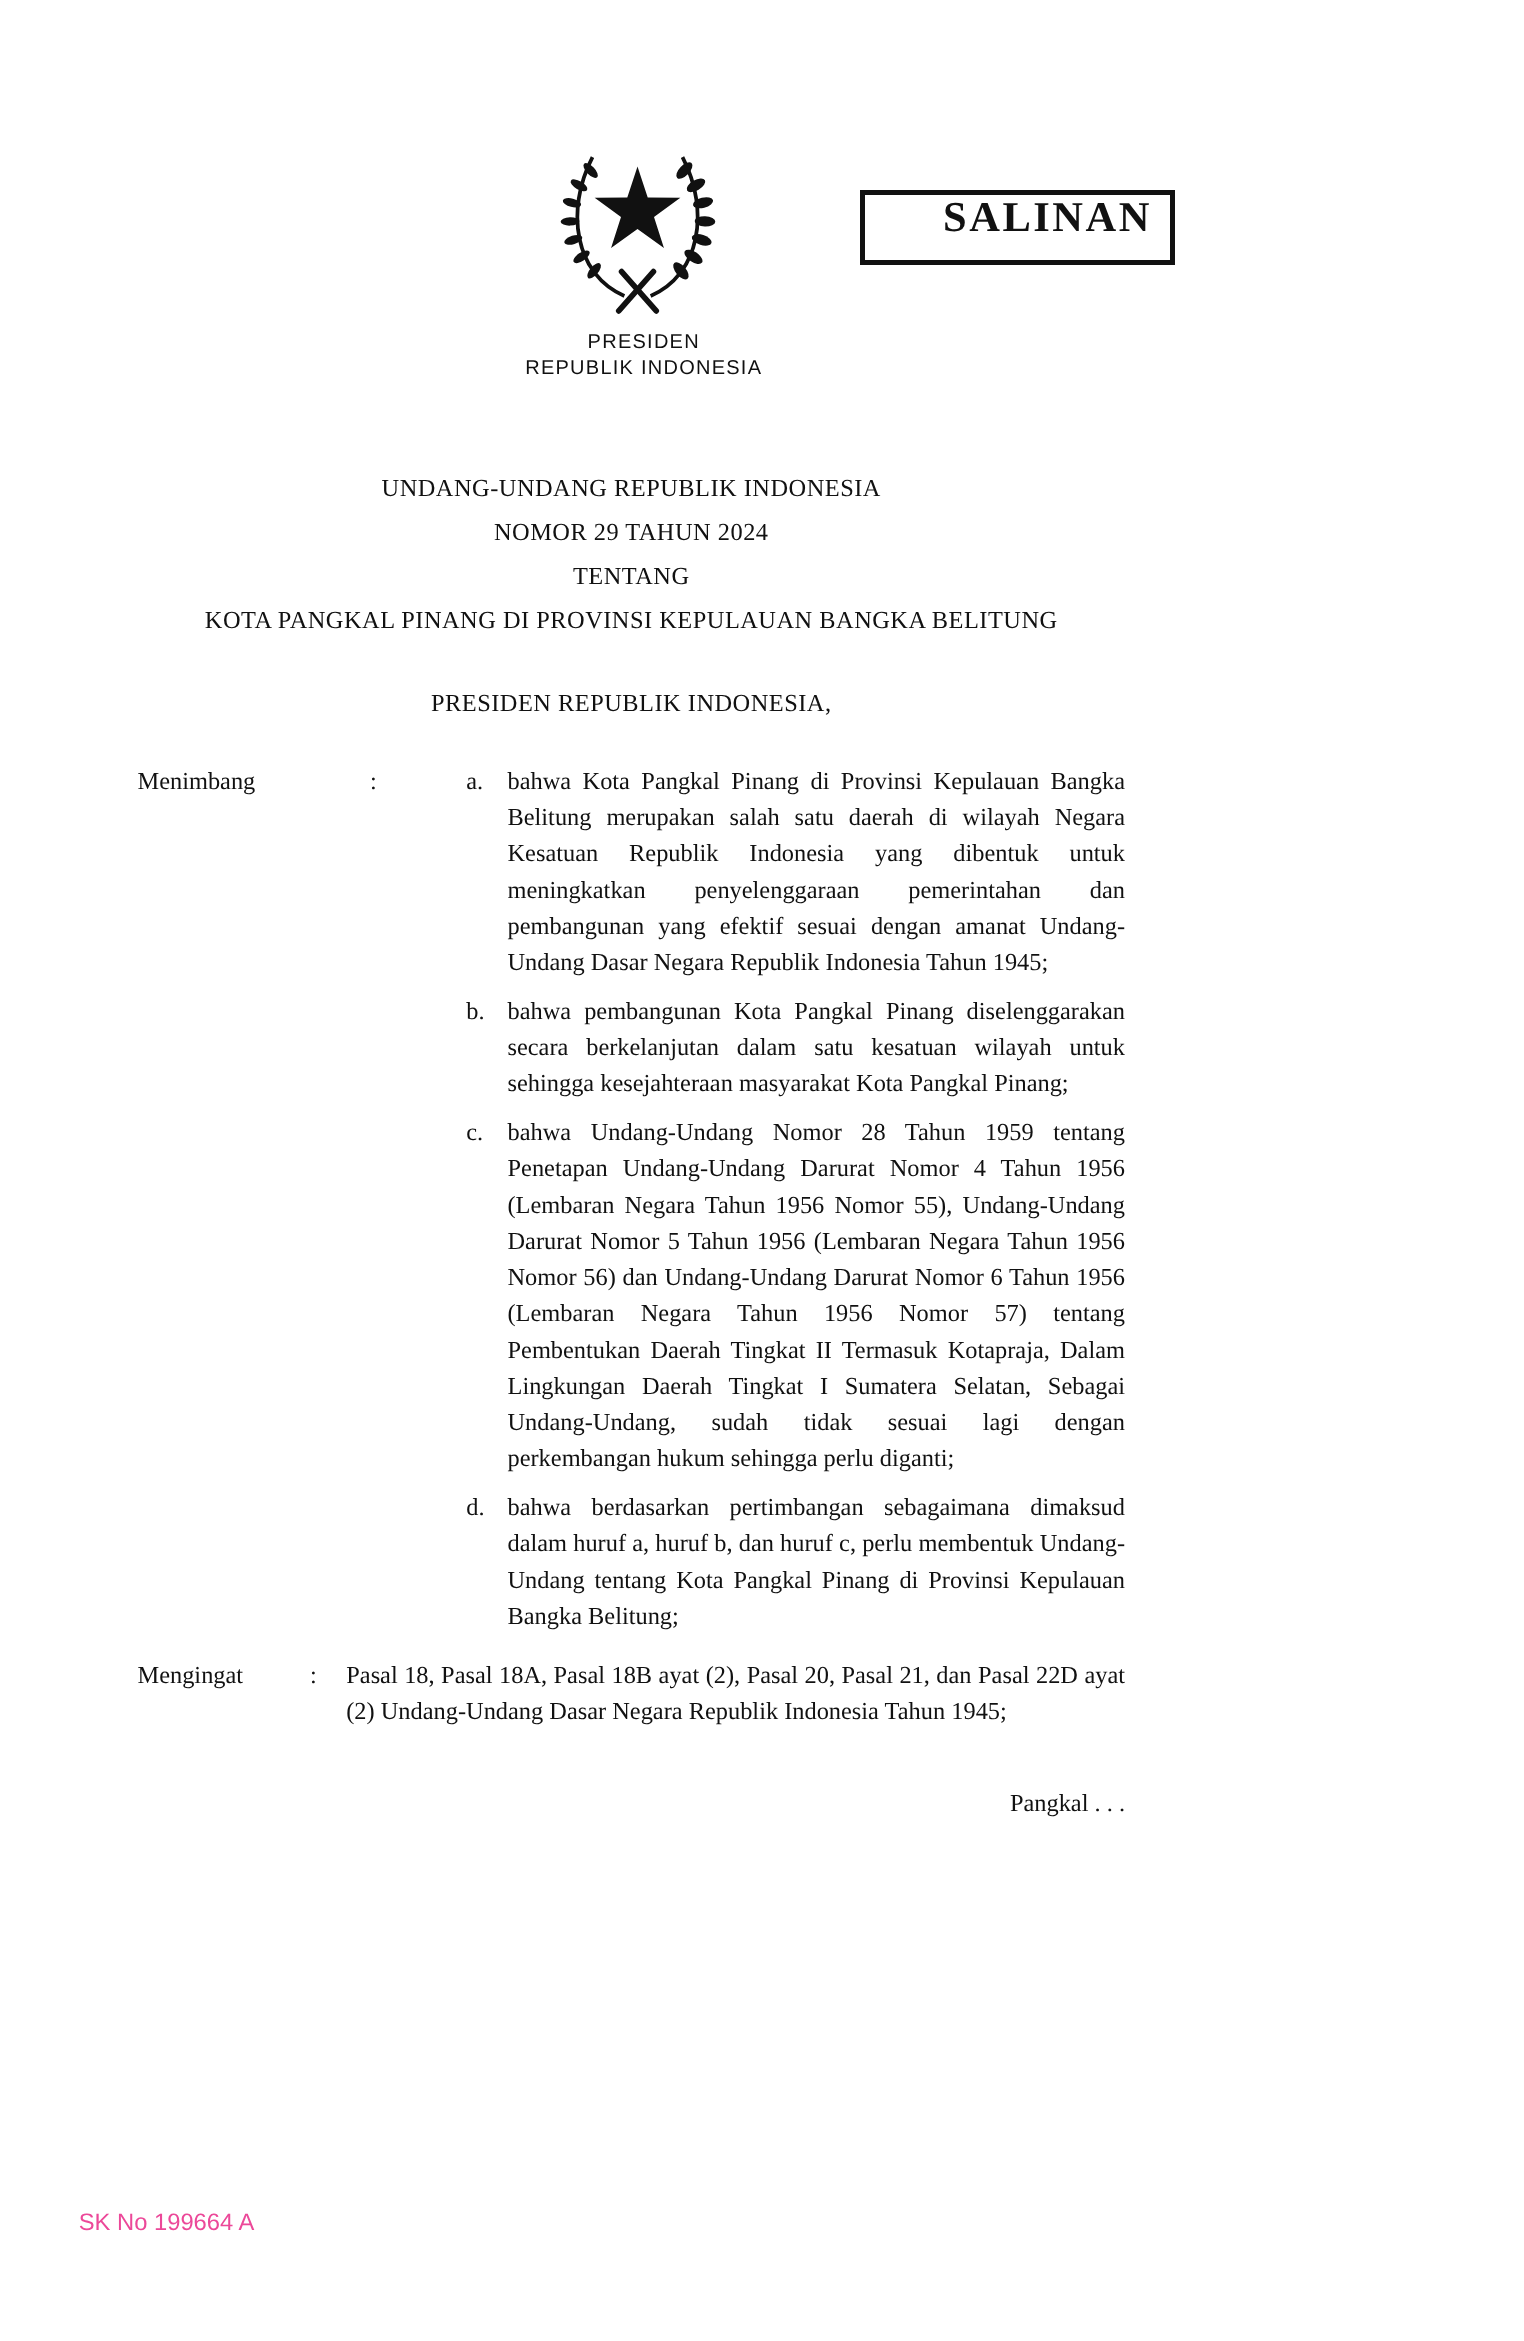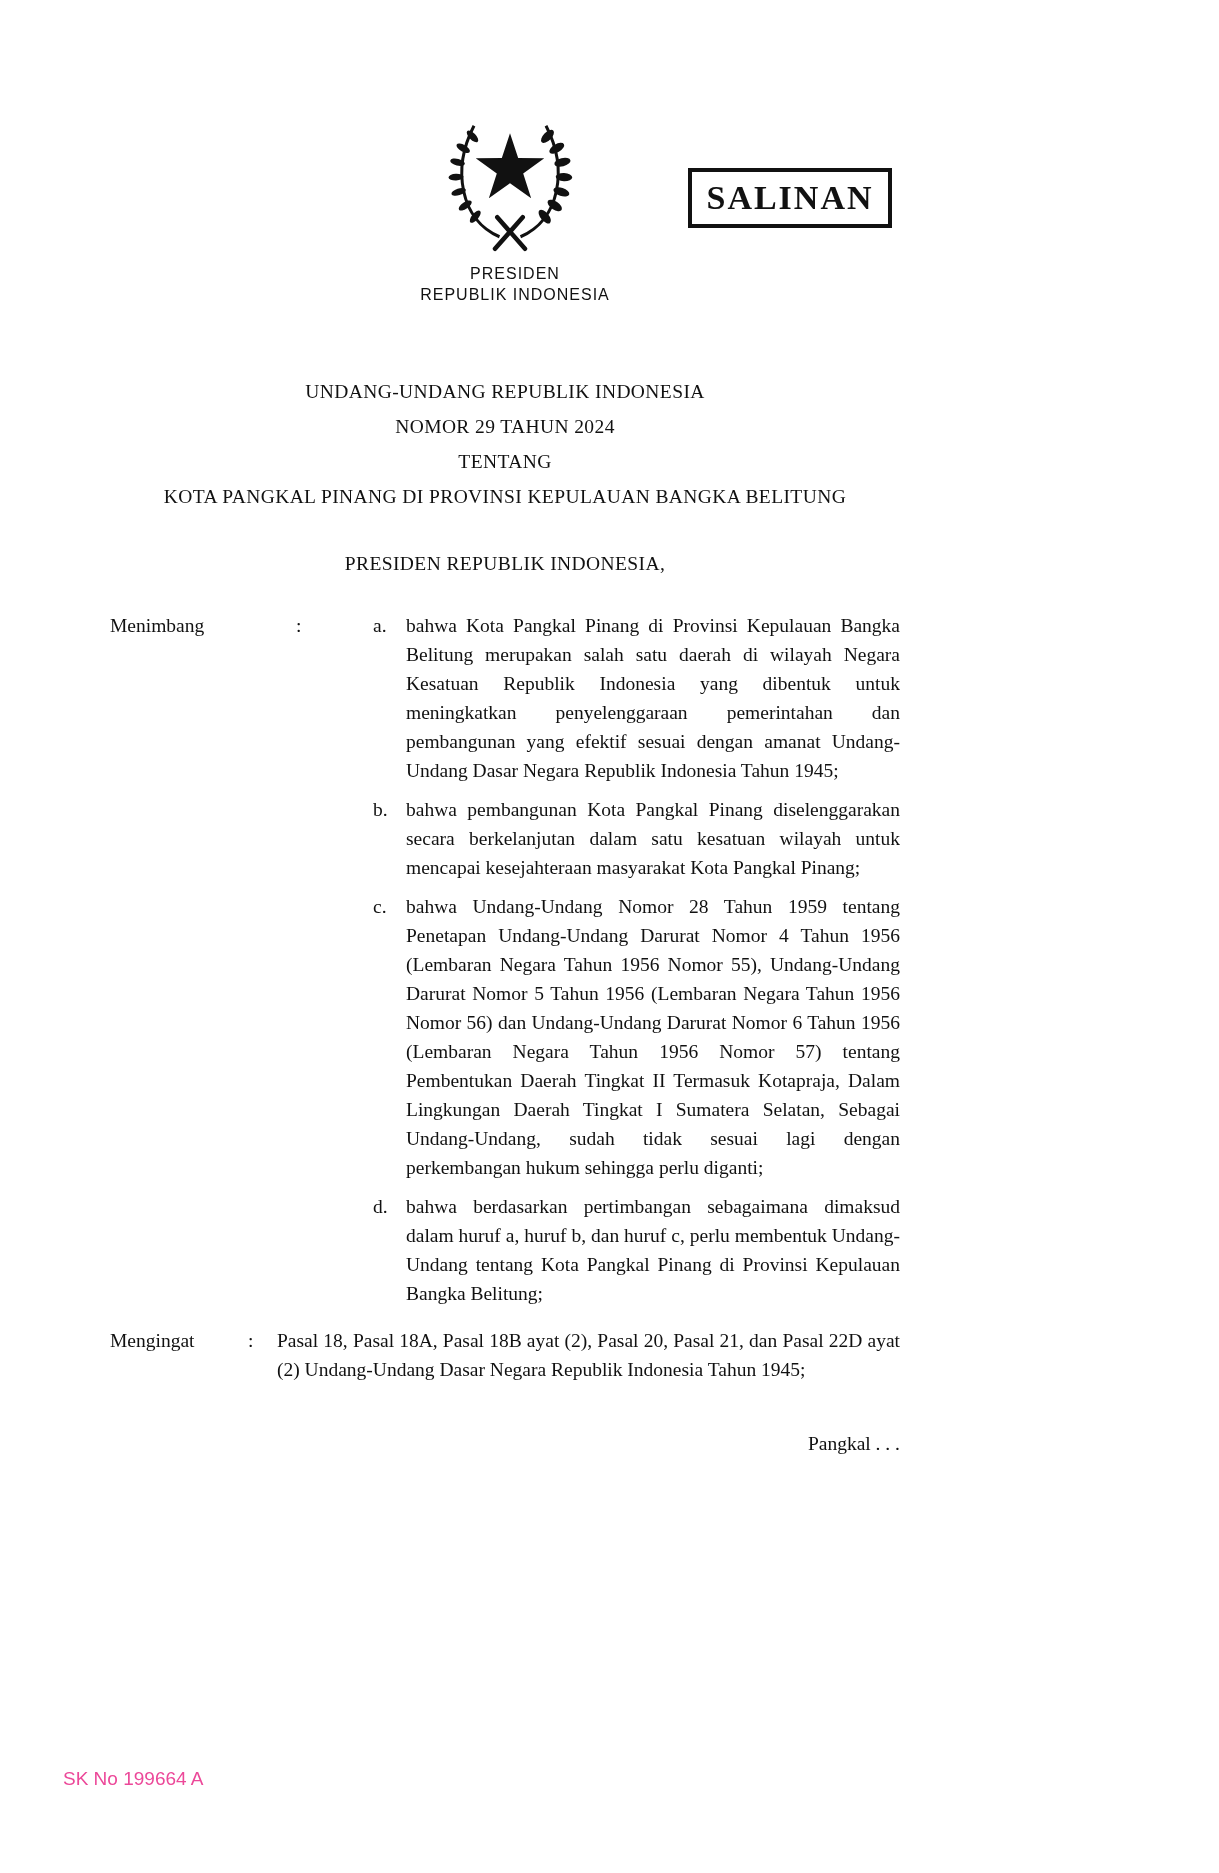--- a/index.html
+++ b/index.html
@@ -12,26 +12,27 @@
     overflow:hidden;
     margin:0 auto;
   }
 
   
   .emblem { position:absolute; left:435px; top:100px; width:150px; height:158px; }
   .emblem svg { width:100%; height:100%; }
 
   
   .salinan-box {
-    position:absolute; left:688px; top:168px;
+    position:absolute; left:688px; top:152px;
     width:196px; height:52px;
     border:4px solid #111;
-    display:flex; align-items:center; justify-content:center;
+    display:flex; align-items:flex-start; justify-content:center;
     font-weight:bold; font-size:34px; letter-spacing:2px;
     font-family:"Liberation Serif", serif;
+    padding-left:48px;
   }
 
   
   .letterhead {
     position:absolute; left:0; top:263px; width:1030px;
     text-align:center;
     font-family:"Liberation Sans", sans-serif;
     font-weight:normal; font-size:16px; letter-spacing:1px;
     line-height:21px;
   }
@@ -123,21 +124,21 @@
     <div class="row menimbang">
       <div class="row-label">Menimbang</div>
       <div class="row-colon">:</div>
       <div class="items">
         <div class="item">
           <div class="item-marker">a.</div>
           <div class="item-text">bahwa Kota Pangkal Pinang di Provinsi Kepulauan Bangka Belitung merupakan salah satu daerah di wilayah Negara Kesatuan Republik Indonesia yang dibentuk untuk meningkatkan penyelenggaraan pemerintahan dan pembangunan yang efektif sesuai dengan amanat Undang-Undang Dasar Negara Republik Indonesia Tahun 1945;</div>
         </div>
         <div class="item">
           <div class="item-marker">b.</div>
-          <div class="item-text">bahwa pembangunan Kota Pangkal Pinang diselenggarakan secara berkelanjutan dalam satu kesatuan wilayah untuk mencapai kesejahteraan masyarakat Kota Pangkal Pinang;</div>
+          <div class="item-text">bahwa pembangunan Kota Pangkal Pinang diselenggarakan secara berkelanjutan dalam satu kesatuan wilayah untuk sehingga kesejahteraan masyarakat Kota Pangkal Pinang;</div>
         </div>
         <div class="item">
           <div class="item-marker">c.</div>
           <div class="item-text">bahwa Undang-Undang Nomor 28 Tahun 1959 tentang Penetapan Undang-Undang Darurat Nomor 4 Tahun 1956 (Lembaran Negara Tahun 1956 Nomor 55), Undang-Undang Darurat Nomor 5 Tahun 1956 (Lembaran Negara Tahun 1956 Nomor 56) dan Undang-Undang Darurat Nomor 6 Tahun 1956 (Lembaran Negara Tahun 1956 Nomor 57) tentang Pembentukan Daerah Tingkat II Termasuk Kotapraja, Dalam Lingkungan Daerah Tingkat I Sumatera Selatan, Sebagai Undang-Undang, sudah tidak sesuai lagi dengan perkembangan hukum sehingga perlu diganti;</div>
         </div>
         <div class="item">
           <div class="item-marker">d.</div>
           <div class="item-text">bahwa berdasarkan pertimbangan sebagaimana dimaksud dalam huruf a, huruf b, dan huruf c, perlu membentuk Undang-Undang tentang Kota Pangkal Pinang di Provinsi Kepulauan Bangka Belitung;</div>
         </div>
       </div>

